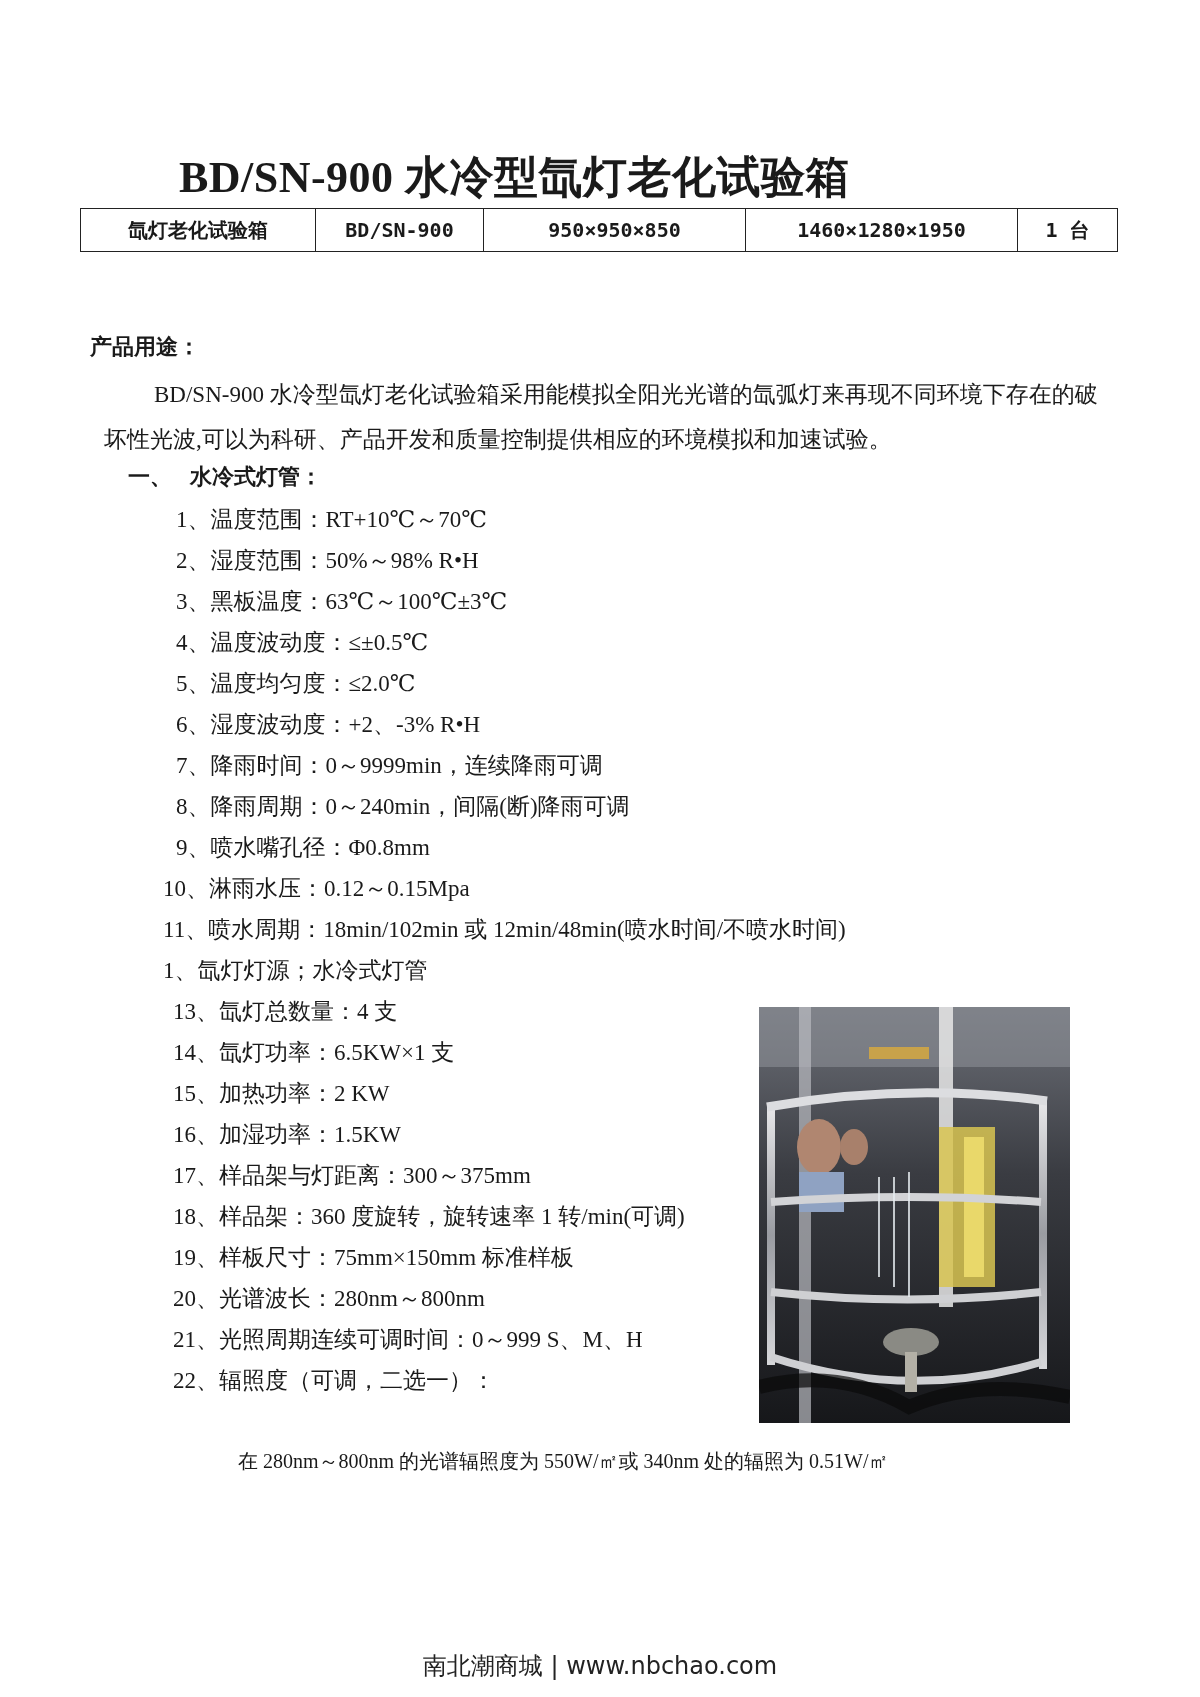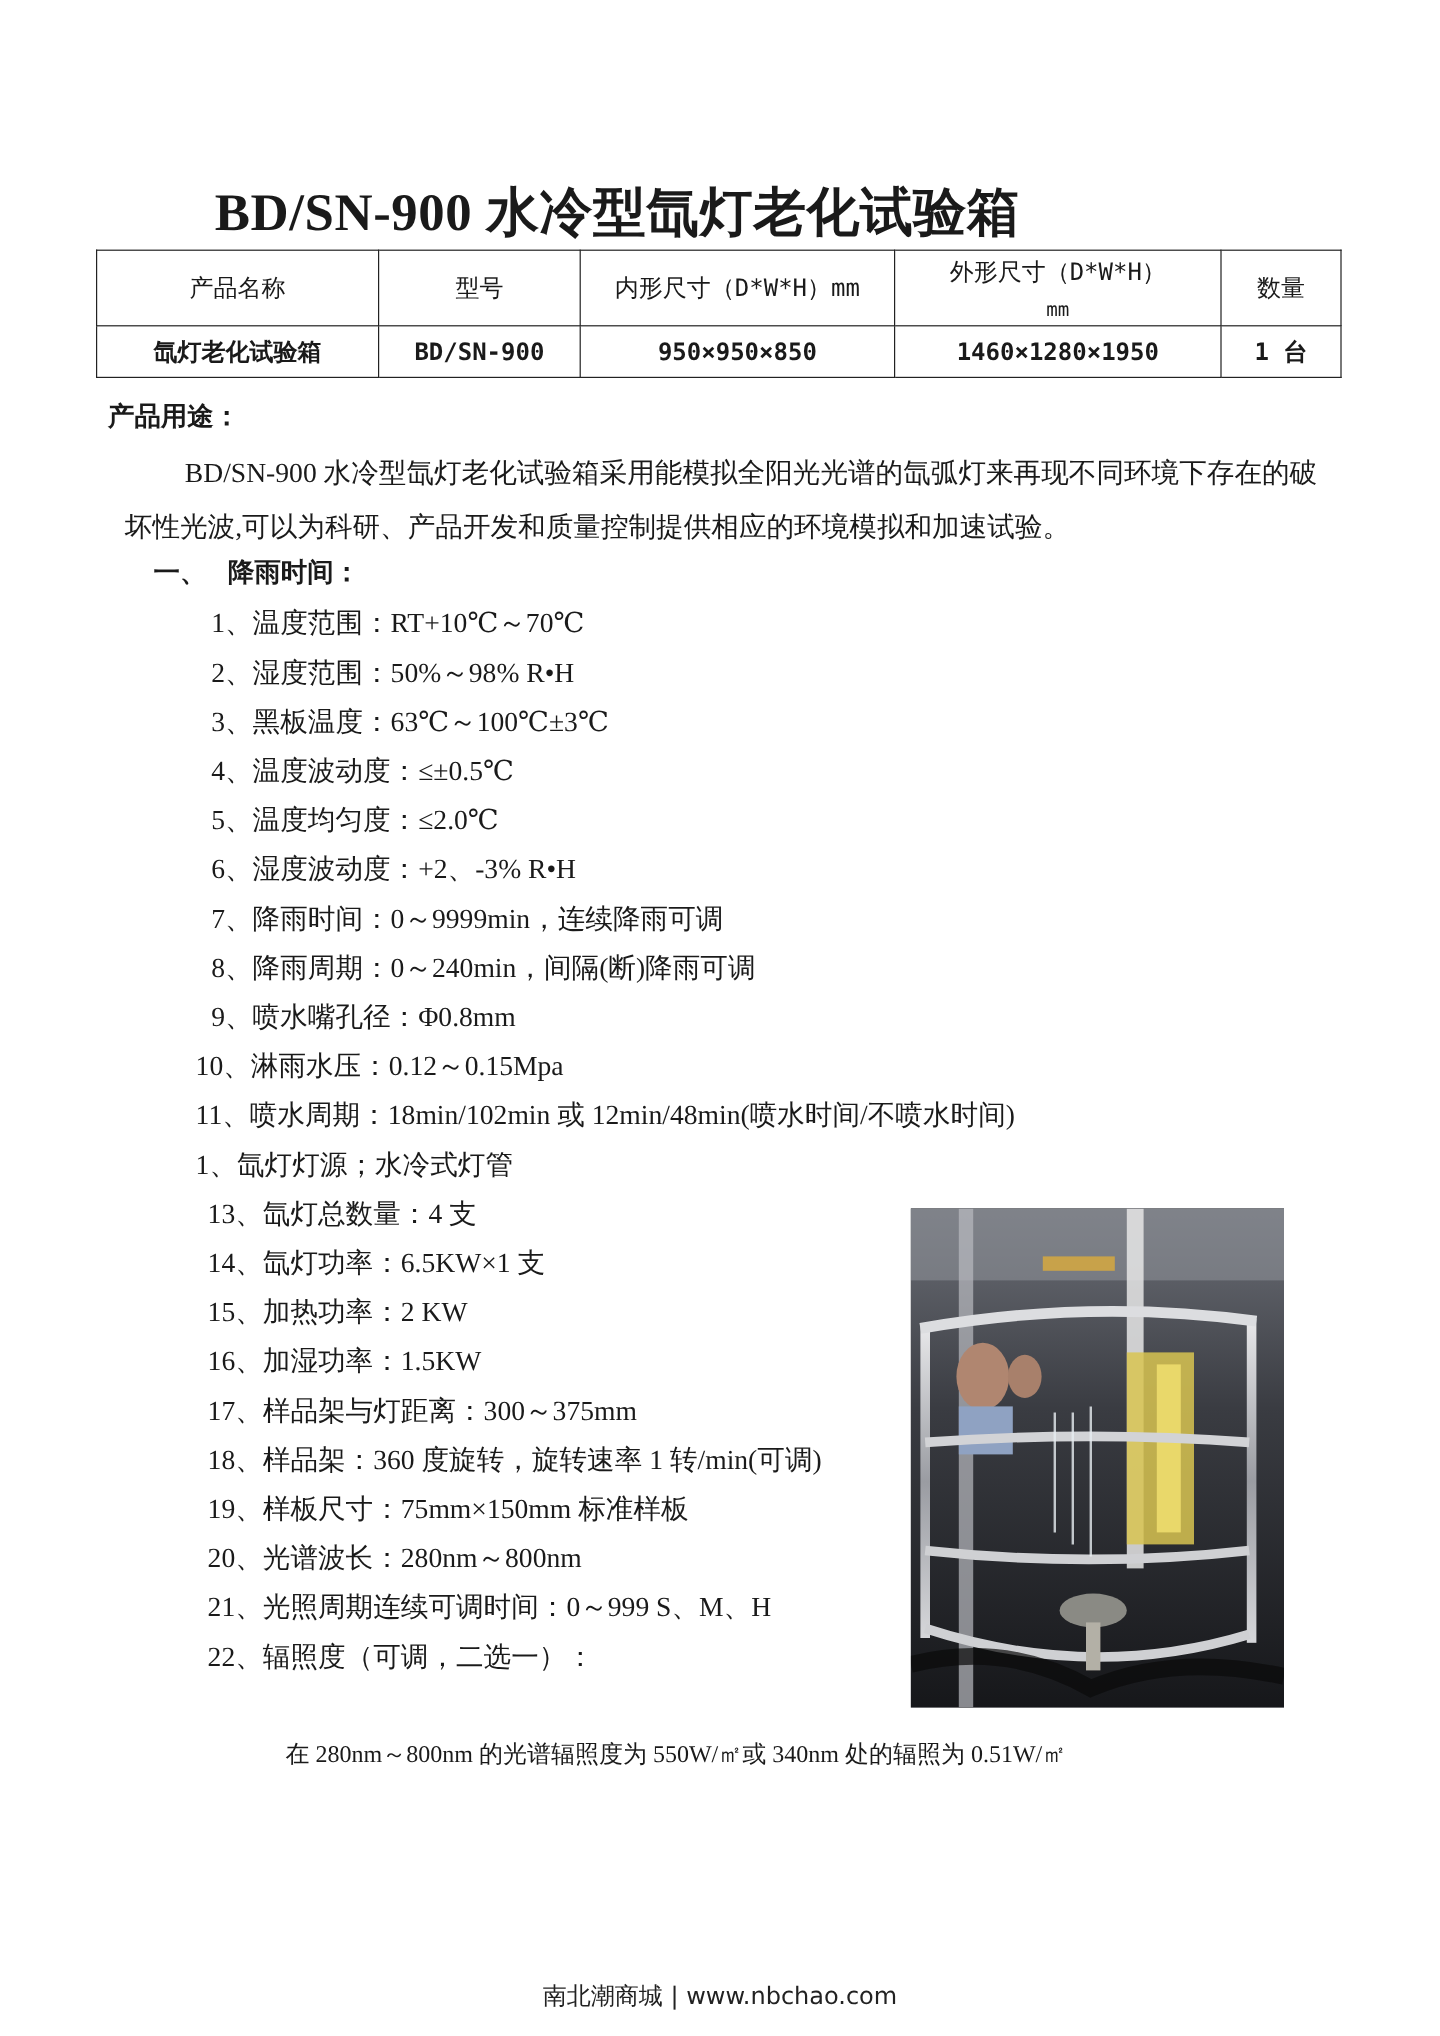--- a/index.html
+++ b/index.html
@@ -44,63 +44,53 @@
   .spec-item .n { display: inline-block; }
   .irr {
     position: absolute; left: 238px; top: 1448px; font-size: 20px; white-space: nowrap;
   }
   .photo {
     position: absolute; left: 759px; top: 1007px; width: 311px; height: 416px;
     overflow: hidden; background: #2a2c30;
   }
   .footer {
     position: absolute; left: 0; width: 1200px; top: 1650px; text-align: center;
-    font-size: 20px; color: #222;
+    font-size: 24px; color: #222;
     font-family: "DejaVu Sans", "Liberation Sans", sans-serif;
   }
 </style>
 </head>
 <body>
 
 <div class="title">BD/SN-900 水冷型氙灯老化试验箱</div>
 
 <table class="spec">
   <colgroup>
     <col style="width:235px">
       <col style="width:168px">
       <col style="width:262px">
       <col style="width:272px">
       <col style="width:100px">
   </colgroup>
   <tbody>
-      <tr class="head">
-    <td>产品名称</td>
-    <td>型号</td>
-    <td>内形尺寸（D*W*H）mm</td>
-    <td>
-      <span>外形尺寸（D*W*H）</span>
-      <span class="sub">mm</span>
-    </td>
-    <td>数量</td>
-  </tr>
   <tr class="row">
     <td>氙灯老化试验箱</td>
     <td>BD/SN-900</td>
     <td>950×950×850</td>
     <td>1460×1280×1950</td>
     <td>1 台</td>
   </tr>
 </tbody>
   </table>
 
 <div class="h-usage">产品用途：</div>
 <div class="para">BD/SN-900 水冷型氙灯老化试验箱采用能模拟全阳光光谱的氙弧灯来再现不同环境下存在的破坏性光波,可以为科研、产品开发和质量控制提供相应的环境模拟和加速试验。</div>
 
 <div class="h-spec">
-  <span class="num">一、</span><span>降雨时间：</span>
+  <span class="num">一、</span><span>水冷式灯管：</span>
 </div>
 
 <div class="specs">
   <div class="spec-item" style="left:176px;top:0px"><span class="n">1、</span><span>温度范围：RT+10℃～70℃</span></div>
   <div class="spec-item" style="left:176px;top:41px"><span class="n">2、</span><span>湿度范围：50%～98% R•H</span></div>
   <div class="spec-item" style="left:176px;top:82px"><span class="n">3、</span><span>黑板温度：63℃～100℃±3℃</span></div>
   <div class="spec-item" style="left:176px;top:123px"><span class="n">4、</span><span>温度波动度：≤±0.5℃</span></div>
   <div class="spec-item" style="left:176px;top:164px"><span class="n">5、</span><span>温度均匀度：≤2.0℃</span></div>
   <div class="spec-item" style="left:176px;top:205px"><span class="n">6、</span><span>湿度波动度：+2、-3% R•H</span></div>
   <div class="spec-item" style="left:176px;top:246px"><span class="n">7、</span><span>降雨时间：0～9999min，连续降雨可调</span></div>

